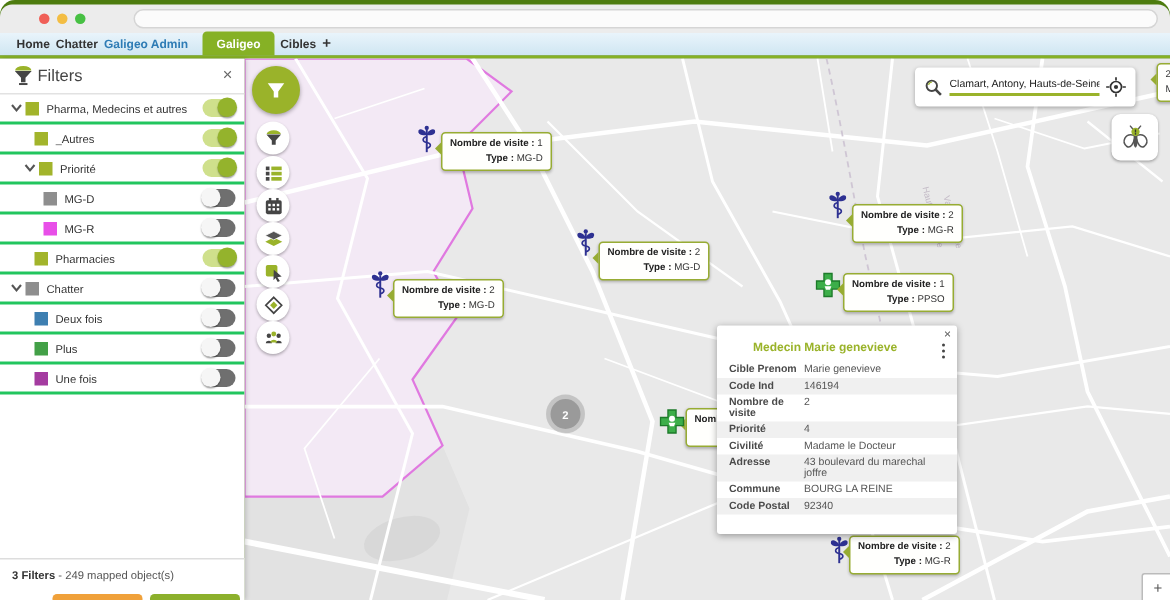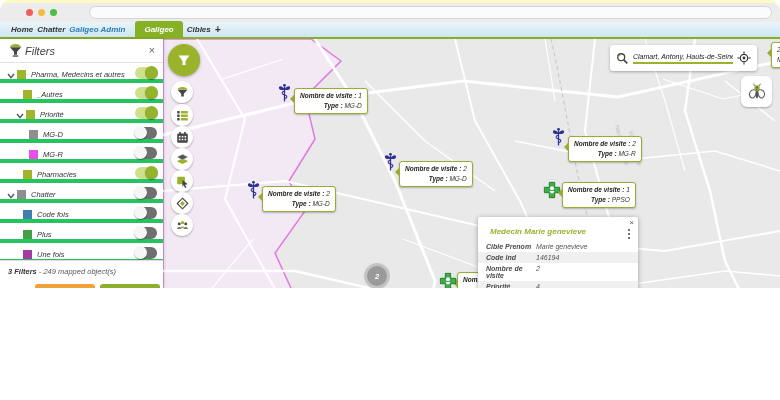--- a/index.html
+++ b/index.html
@@ -1,37 +1,37 @@
 <!DOCTYPE html>
 <html><head>
 <meta charset="utf-8">
 <style>
   * { margin:0; padding:0; box-sizing:border-box; }
   html,body { background:#fff; font-family:"Liberation Sans","DejaVu Sans",sans-serif; }
-  .window { position:relative; width:780px; height:288px; background:#fef9c3; border-radius:10px 10px 0 0; overflow:hidden;font-style:italic; }
+  .window { position:relative; width:780px; height:400px; background:#4d7c0f; border-radius:10px 10px 0 0; overflow:hidden; }
   
   .chrome { position:absolute; left:0; top:3px; right:0; height:19px; background:#ececec; border-radius:8px 8px 0 0; display:flex; align-items:center; }
   .dots { display:flex; gap:5px; margin-left:26px; }
   .dot { width:7px; height:7px; border-radius:50%; }
   .dot.r { background:#f05f57; } .dot.y { background:#f3bd43; } .dot.g { background:#47c043; }
   .urlbar { margin-left:32px; flex:1; margin-right:8px; height:13px; background:#fbfbfb; border:1px solid #d5d5d5; border-radius:7px; }
   
   .tabs { position:absolute; left:0; top:22px; right:0; height:17px; background:linear-gradient(#e9f4fb,#cfe6f2); border-bottom:2px solid #86b125; display:flex; align-items:center; }
   .tab { font-size:8px; font-weight:bold; color:#333; margin-left:4px; white-space:nowrap; cursor:default; }
   .tab.first { margin-left:11px; }
   .tab.link { color:#2e7cb5; }
   .tab.active { background:#86b125; color:#fff; padding:4px 9px 3px; border-radius:3px 3px 0 0; margin-left:10px; align-self:flex-end; }
   .tab.plus { font-size:10px; }
   
   .sidebar { position:absolute; left:0; top:39px; width:163px; bottom:0; background:#fff; z-index:30; box-shadow:1px 0 3px rgba(0,0,0,.18); overflow:hidden; }
   .sb-head { height:24px; display:flex; align-items:center; padding:0 8px; border-bottom:1px solid #e2e2e2; }
   .sb-title { font-size:11px; color:#444; margin-left:2px; flex:1; }
   .sb-close { font-size:11px; color:#666; cursor:pointer; line-height:1; }
   .sb-search { height:20px; display:flex; align-items:center; padding:0 8px; border-bottom:1px solid #e6e6e6; font-size:7.5px; color:#aaa; }
-  .f-row { height:20px; display:flex; align-items:flex-end; border-bottom:4px solid #22c55e; padding-right:6px; }
+  .f-row { height:20px; display:flex; align-items:center; border-bottom:2px solid #22c55e; padding-right:6px; }
   .f-row .chev { width:12px; display:flex; justify-content:center; }
   .lvl0 { padding-left:5px; } .lvl1c { padding-left:14px; } .lvl1 { padding-left:23px; } .lvl2 { padding-left:29px; }
   .swatch { width:9px; height:9px; margin-right:5px; flex:none; }
   .f-label { font-size:7.5px; color:#333; flex:1; white-space:nowrap; overflow:hidden; }
   .toggle { position:relative; width:22px; height:12px; border-radius:6px; flex:none; cursor:pointer; }
   .toggle .knob { position:absolute; top:-1px; width:13px; height:13px; border-radius:50%; box-shadow:0 1px 1px rgba(0,0,0,.35); }
   .toggle[data-state="on"] { background:#cfe08c; }
   .toggle[data-state="on"] .knob { right:-1px; background:#94b32c; }
   .toggle[data-state="off"] { background:#6f6f6f; }
   .toggle[data-state="off"] .knob { left:-1px; background:#f6f6f6; }
@@ -54,21 +54,21 @@
   
   .map-tip { position:absolute; background:#fffffd; border:1.2px solid #97ac33; border-radius:3px; padding:2px 5px; font-size:6.5px; color:#333; line-height:1.5; text-align:right; box-shadow:0 1px 2px rgba(0,0,0,.25); white-space:nowrap; z-index:8; }
   .map-tip::before { content:""; position:absolute; left:-5px; top:6px; border:4px solid transparent; border-right-color:#97ac33; border-left:none; }
   .map-tip b { color:#222; }
   .marker { position:absolute; z-index:7; cursor:pointer; }
   .cluster { position:absolute; width:20px; height:20px; border-radius:50%; background:#9a9a9a; box-shadow:0 0 0 3px rgba(130,130,130,.35); color:#fff; font-size:7.5px; font-weight:bold; display:flex; align-items:center; justify-content:center; z-index:7; cursor:pointer; }
   .zoom-btn { position:absolute; left:598px; top:343px; width:22px; height:20px; background:#fff; border:1px solid #bbb; border-radius:2px; color:#555; font-size:10px; display:flex; align-items:center; justify-content:center; z-index:9; cursor:pointer; }
   
   .popup { position:absolute; left:315px; top:178px; width:160px; height:139px; background:#fff; border-radius:2px; box-shadow:0 1px 5px rgba(0,0,0,.35); z-index:20; font-size:7px; }
   .popup-close { position:absolute; top:1px; right:4px; font-size:8px; color:#555; cursor:pointer; }
-  .popup-title { padding:10px 12px 5px; color:#9ab32a; font-weight:bold; font-size:8px; }
+  .popup-title { padding:10px 24px 5px; color:#9ab32a; font-weight:bold; font-size:8px; }
   .kebab { position:absolute; top:12px; right:8px; display:flex; flex-direction:column; gap:2px; cursor:pointer; }
   .kebab i { width:2px; height:2px; border-radius:50%; background:#444; }
   .prow { display:flex; padding:2px 0; }
   .prow.alt { background:#f0f0f0; }
   .prow .pl { width:58px; padding-left:8px; font-weight:bold; color:#4a4a4a; flex:none; }
   .prow .pv { flex:1; color:#555; padding-right:6px; }
   svg { display:block; }
 </style>
 </head>
 <body>
@@ -163,21 +163,21 @@
           </svg>
         </span>
       <span class="swatch" style="background: rgb(142, 142, 142);"></span>
       <span class="f-label">Chatter</span>
       <span class="toggle" data-state="off">
           <span class="knob"></span>
         </span>
     </div>
     <div class="f-row lvl1">
       <span class="swatch" style="background: rgb(62, 127, 177);"></span>
-      <span class="f-label">Code fois</span>
+      <span class="f-label">Deux fois</span>
       <span class="toggle" data-state="off">
           <span class="knob"></span>
         </span>
     </div>
     <div class="f-row lvl1">
       <span class="swatch" style="background: rgb(67, 160, 71);"></span>
       <span class="f-label">Plus</span>
       <span class="toggle" data-state="off">
           <span class="knob"></span>
         </span>

